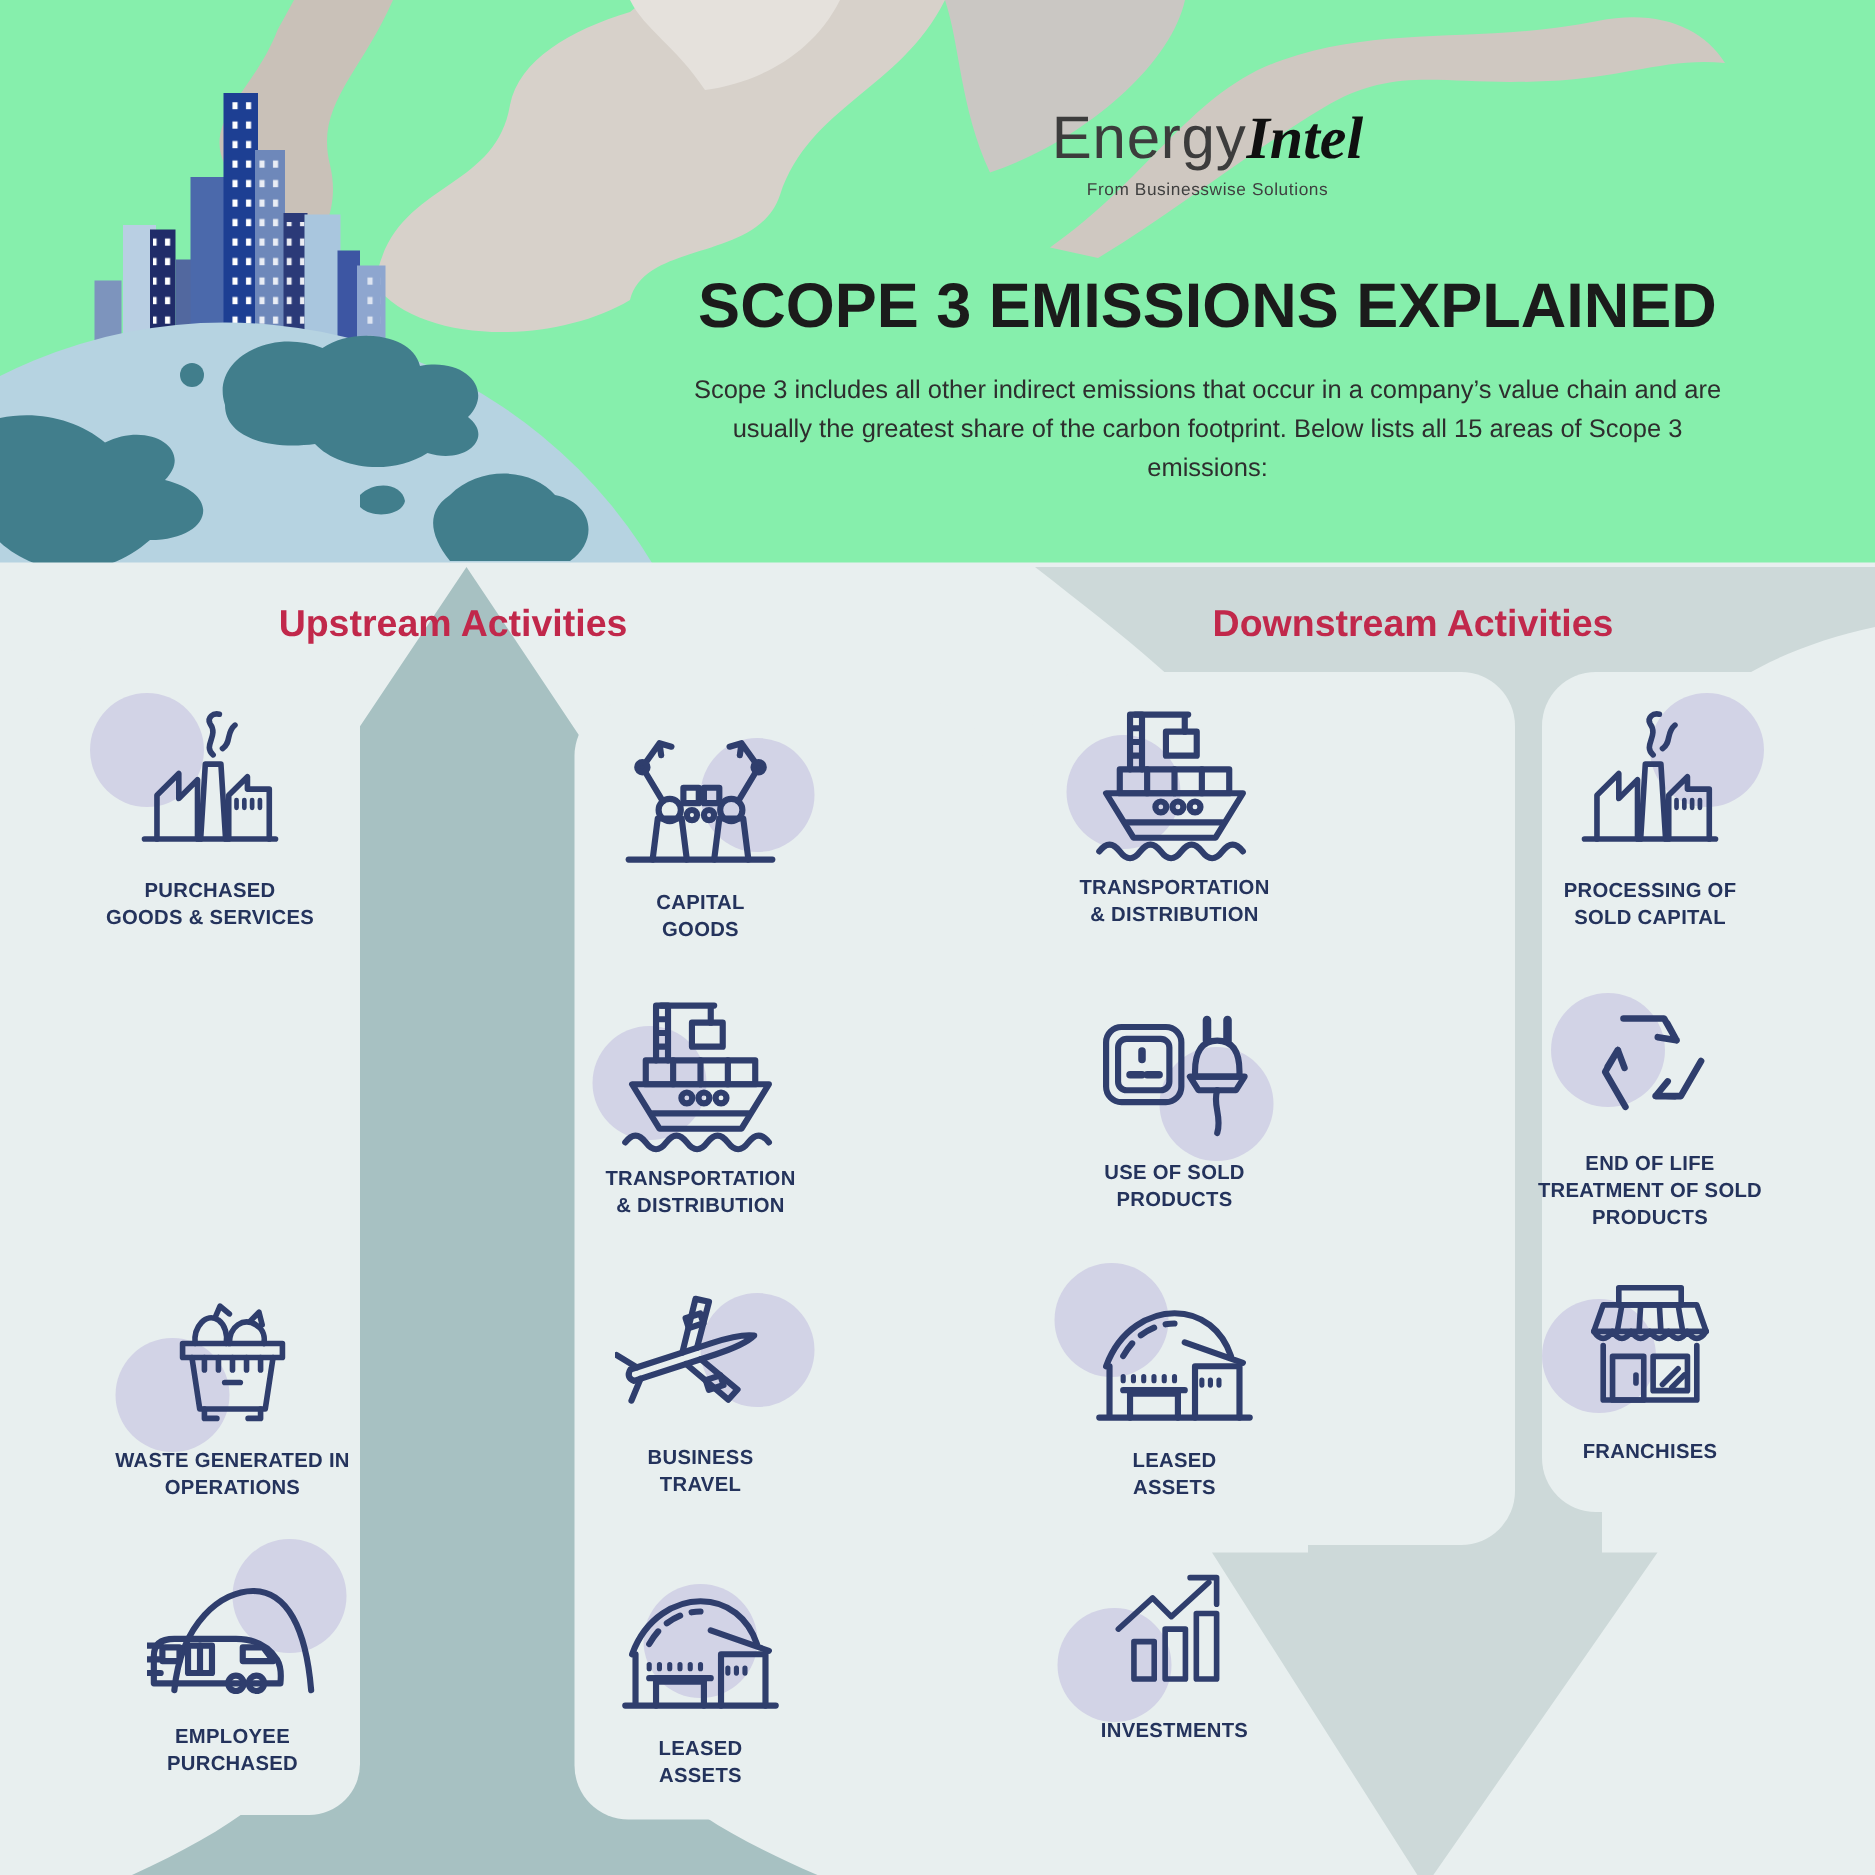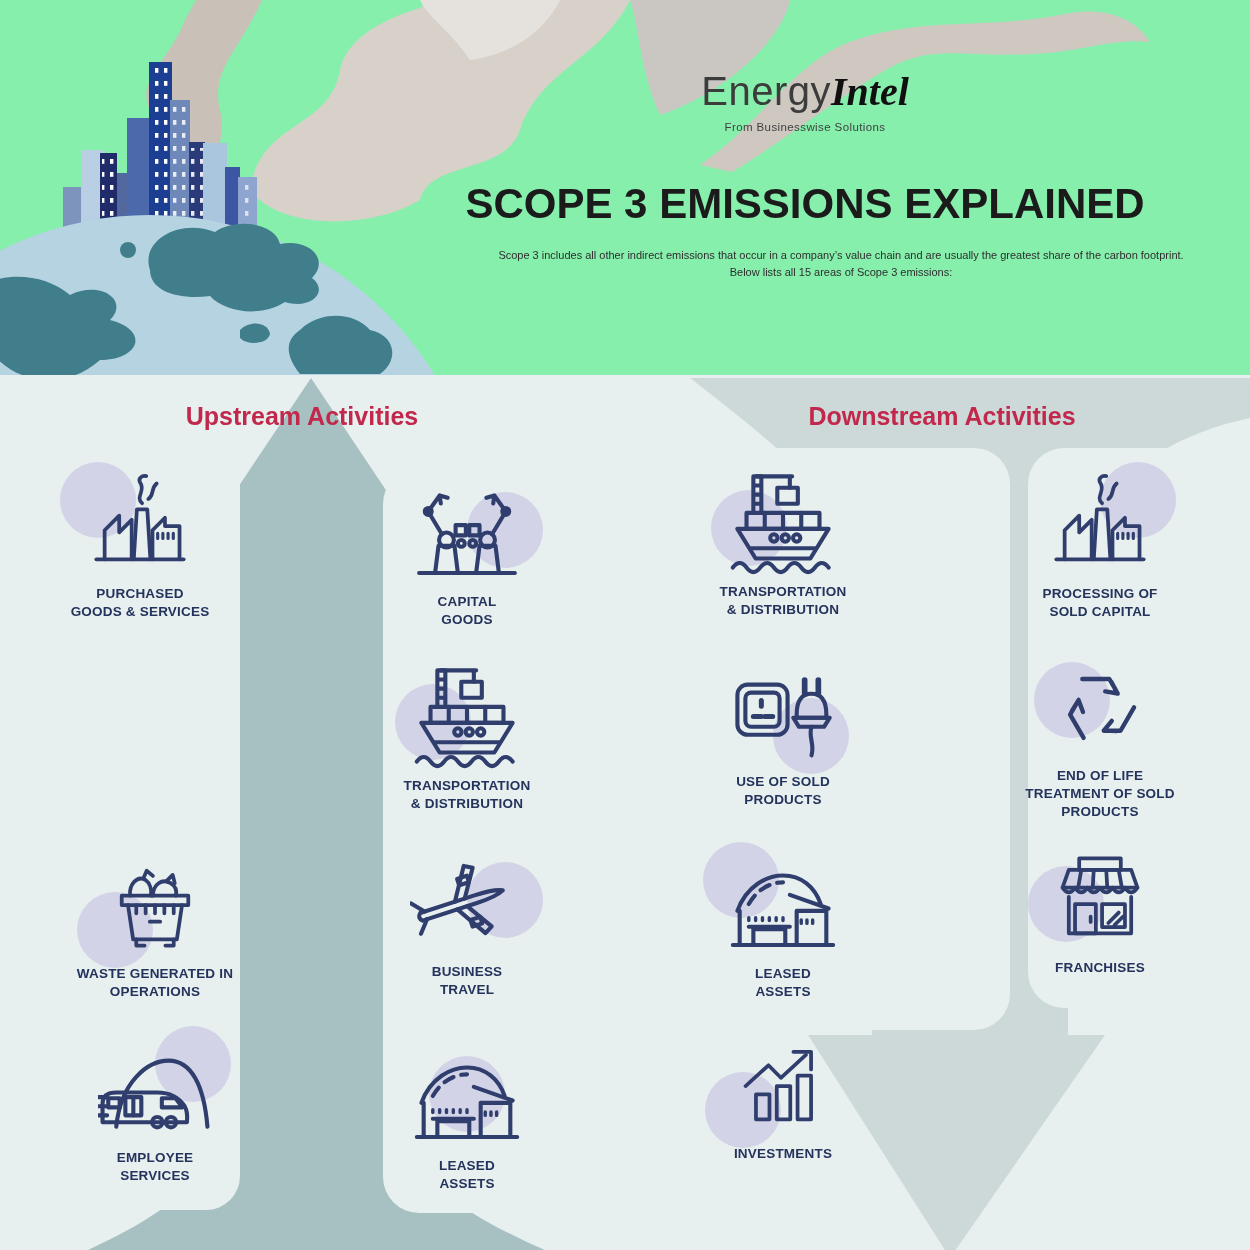--- a/index.html
+++ b/index.html
@@ -9,21 +9,21 @@
 
   
   .logo{position:absolute;left:555px;top:68px;width:500px;text-align:center;z-index:2;}
   .logo .lt{font-size:40px;color:#3c3c3c;letter-spacing:.5px;}
   .logo .bd{font-size:40px;color:#101010;font-family:"Liberation Serif","DejaVu Serif",serif;
             font-weight:700;font-style:italic;}
   .tagline{font-size:11.5px;color:#3f3f3f;margin-top:6px;letter-spacing:.4px;}
   .big-title{position:absolute;left:430px;top:180px;width:750px;text-align:center;z-index:2;
              font-size:42px;font-weight:700;color:#1b1b1b;letter-spacing:0;}
   .subtitle{position:absolute;left:450px;top:247px;width:710px;text-align:center;z-index:2;
-            font-size:11px;line-height:1.52;color:#2e2e2e;margin-left:36px;}
+            font-size:17px;line-height:1.52;color:#2e2e2e;}
 
   .flow-title{position:absolute;top:402px;width:400px;text-align:center;z-index:2;
               font-size:25px;font-weight:700;color:#c1284b;}
   #up-title{left:102px;} #down-title{left:742px;}
 
   
   .cell{position:absolute;width:220px;z-index:2;display:flex;flex-direction:column;align-items:center;}
   .iconwrap{position:relative;height:112px;width:100%;display:flex;align-items:center;justify-content:center;}
   .blob{position:absolute;width:76px;height:76px;border-radius:50%;background:#d2d3e6;z-index:0;}
   .b-tl{left:30px;top:-6px}.b-t{left:72px;top:-10px}.b-tr{right:34px;top:-6px}
@@ -268,21 +268,21 @@
 OPERATIONS</div>
   </div>
   <div class="cell" style="left:45px;top:1032px">
     <div class="iconwrap">
         <span class="blob b-tr"></span>
       <svg class="ic lg" viewBox="0 0 100 100">
           <use href="#ic-train"></use>
         </svg>
       </div>
     <div class="lbl">EMPLOYEE
-SERVICES</div>
+PURCHASED</div>
   </div>
 
   <div class="cell" style="left:357px;top:476px">
     <div class="iconwrap">
         <span class="blob b-r"></span>
       <svg class="ic lg" viewBox="0 0 100 100">
           <use href="#ic-robots"></use>
         </svg>
       </div>
     <div class="lbl">CAPITAL

